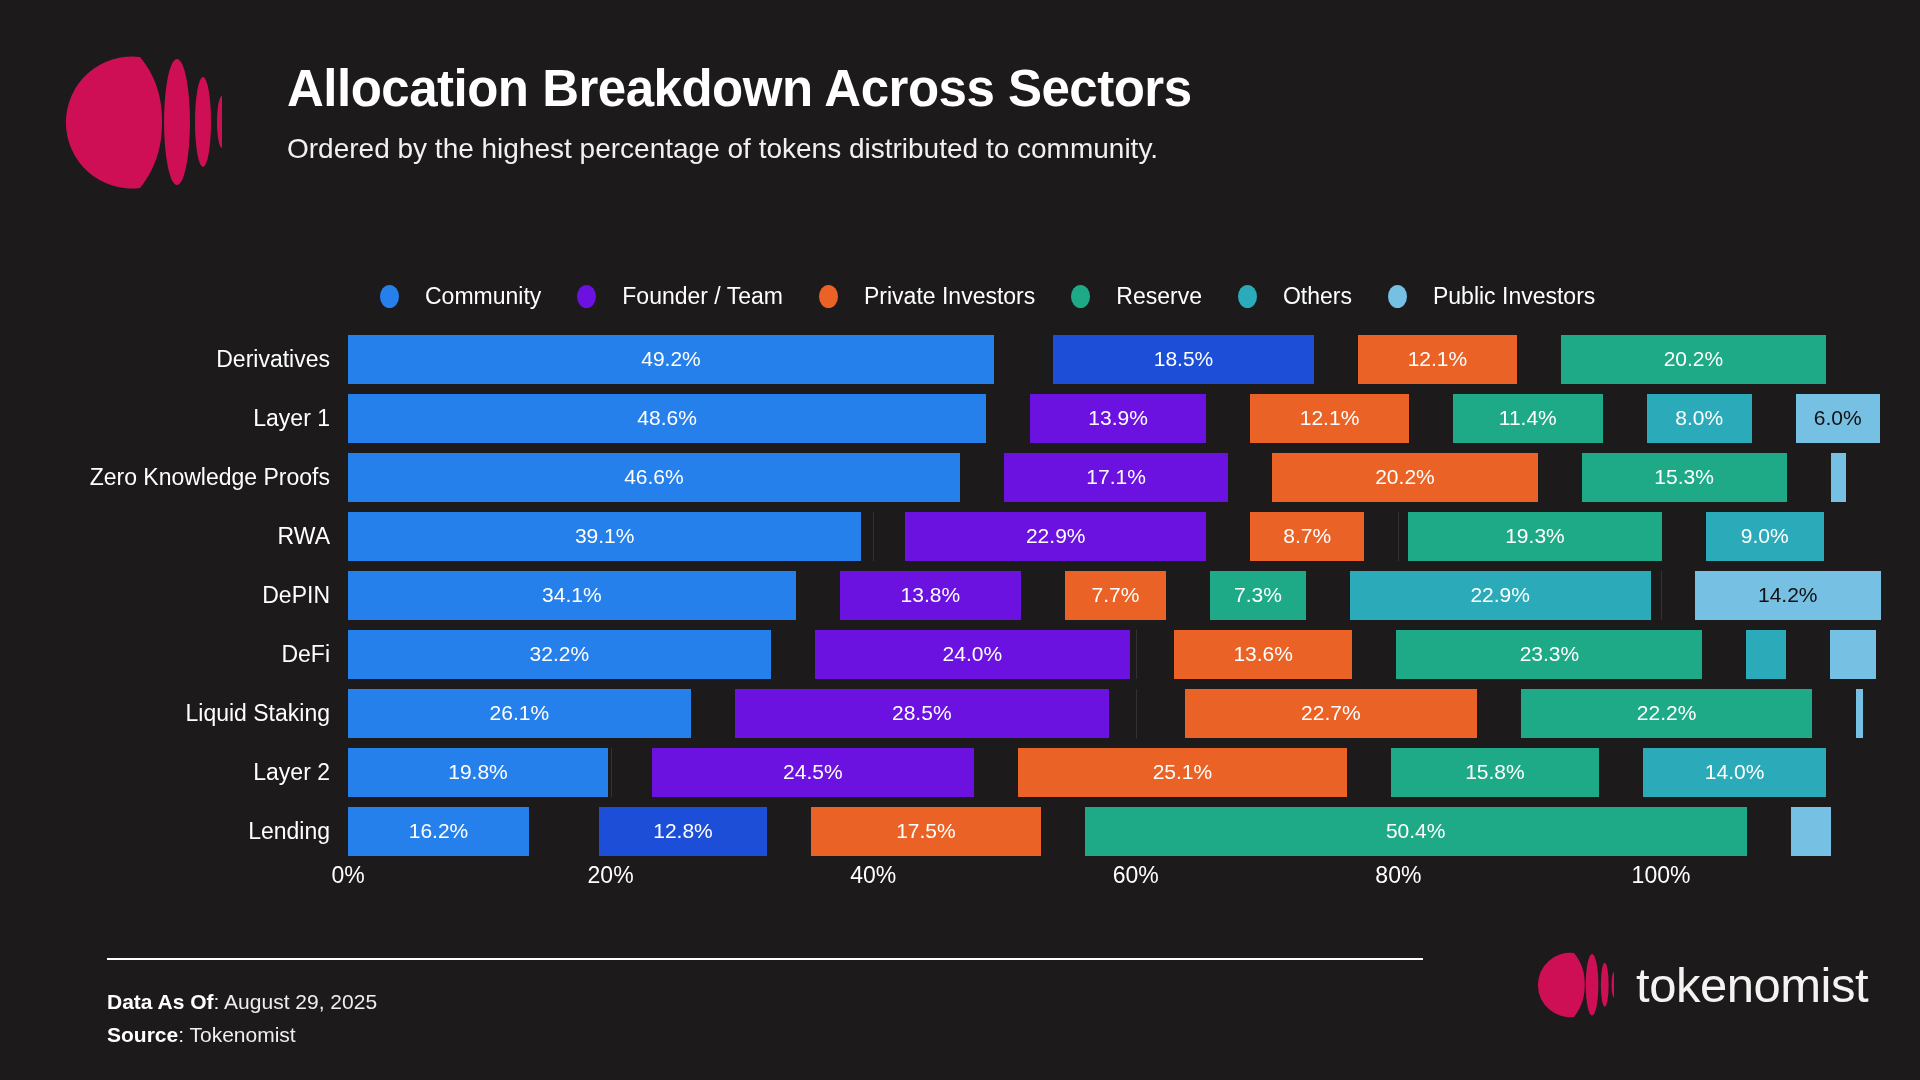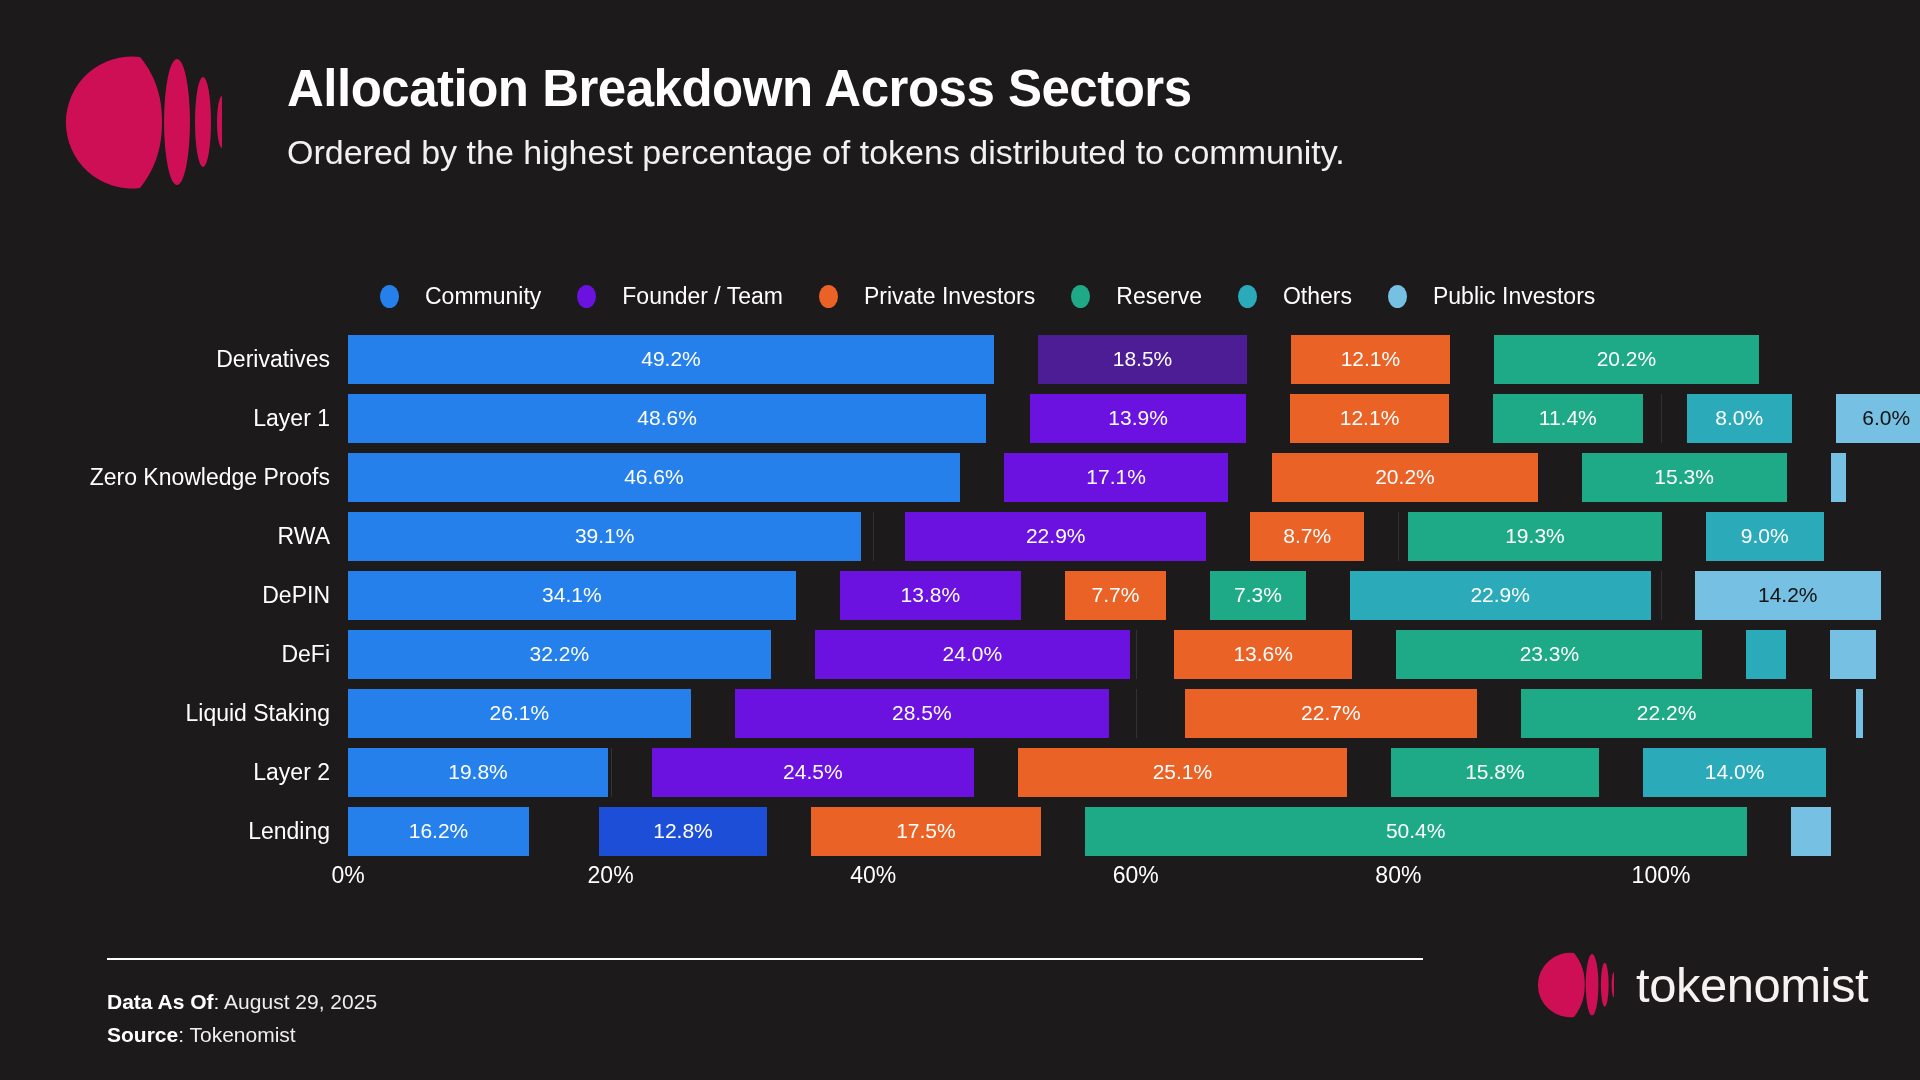--- a/index.html
+++ b/index.html
@@ -19,21 +19,21 @@
   .header { position: absolute; left: 0; top: 0; width: 1540px; height: 230px; }
   .brand-mark { position: absolute; left: 62px; top: 55px; width: 160px; height: 135px; }
   .brand-mark svg { display: block; }
 
   .title-block { position: absolute; left: 287px; top: 62px; }
   .chart-title {
     font-size: 51px; font-weight: 700; letter-spacing: -0.5px;
     line-height: 1.05; margin: 0; color: #ffffff;
   }
   .chart-subtitle {
-    font-size: 34px; font-weight: 400; margin: 18px 0 0 0;
+    font-size: 28px; font-weight: 400; margin: 18px 0 0 0;
     color: #f2f0f0; line-height: 1.1;
   }
 
   
   .legend {
     position: absolute; left: 380px; top: 283px;
     display: flex; align-items: center; gap: 36px;
   }
   .legend-item { display: flex; align-items: center; gap: 26px; }
   .legend-dot { width: 19px; height: 23px; border-radius: 50%; display: block; flex: none; }
@@ -143,21 +143,21 @@
             <div class="gridline" style="left: 262.6px;"></div>
             <div class="gridline" style="left: 525.2px;"></div>
             <div class="gridline" style="left: 787.8px;"></div>
             <div class="gridline" style="left: 1050.4px;"></div>
             <div class="gridline" style="left: 1313px;"></div>
           </div>
           <div class="bar">
             <div class="seg" style="width: 645.996px; background: rgb(38, 128, 235);">
               <span>49.2%</span>
             </div>
-            <div class="seg" style="width: 209px; background: #4c1d95;">
+            <div class="seg" style="width: 261px; background: #1d4ed8; margin-left: 15px;">
               <span>18.5%</span>
             </div>
             <div class="seg" style="width: 158.873px; background: rgb(234, 98, 37);">
               <span>12.1%</span>
             </div>
             <div class="seg" style="width: 265.226px; background: rgb(31, 170, 135);">
               <span>20.2%</span>
             </div>
           </div>
         </div>
@@ -170,33 +170,33 @@
             <div class="gridline" style="left: 262.6px;"></div>
             <div class="gridline" style="left: 525.2px;"></div>
             <div class="gridline" style="left: 787.8px;"></div>
             <div class="gridline" style="left: 1050.4px;"></div>
             <div class="gridline" style="left: 1313px;"></div>
           </div>
           <div class="bar">
             <div class="seg" style="width: 638.118px; background: rgb(38, 128, 235);">
               <span>48.6%</span>
             </div>
-            <div class="seg" style="width: 216px; background: rgb(107, 17, 224);">
+            <div class="seg" style="width: 176px; background: rgb(107, 17, 224);">
               <span>13.9%</span>
             </div>
             <div class="seg" style="width: 158.873px; background: rgb(234, 98, 37);">
               <span>12.1%</span>
             </div>
             <div class="seg" style="width: 149.682px; background: rgb(31, 170, 135);">
               <span>11.4%</span>
             </div>
             <div class="seg" style="width: 105.04px; background: rgb(43, 171, 186);">
               <span>8.0%</span>
             </div>
-            <div class="seg dark-text" style="width: 101px; background: rgb(118, 192, 227);">
+            <div class="seg dark-text" style="width: 84px; background: rgb(118, 192, 227);">
               <span>6.0%</span>
             </div>
           </div>
         </div>
       </div>
       <div class="row">
         <div class="row-label">Zero Knowledge Proofs</div>
         <div class="bar-track">
           <div class="gridlines">
             <div class="gridline" style="left: 0px;"></div>

